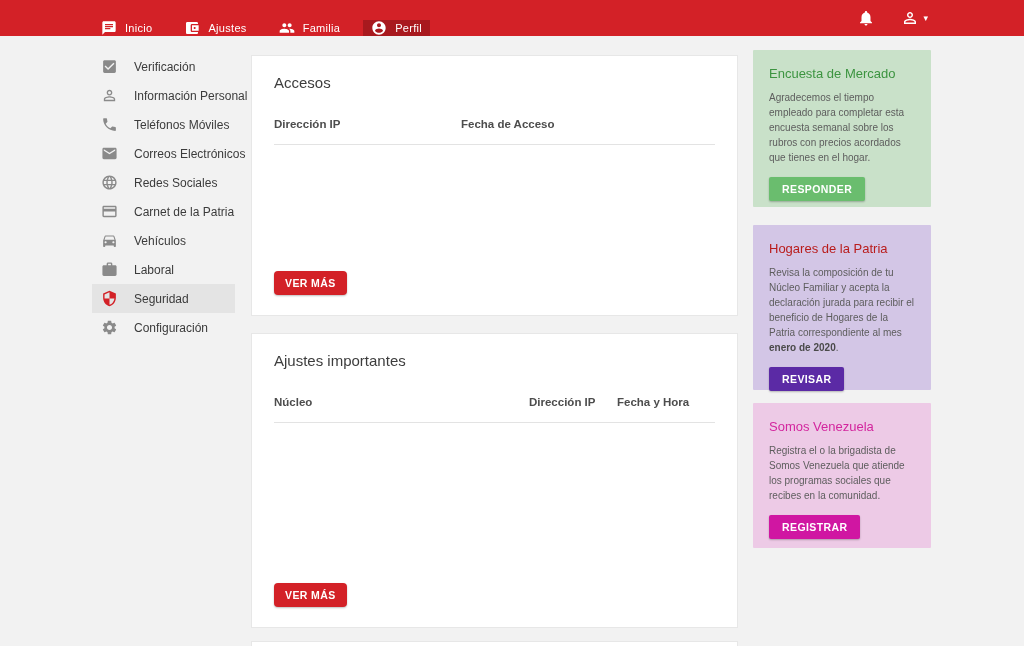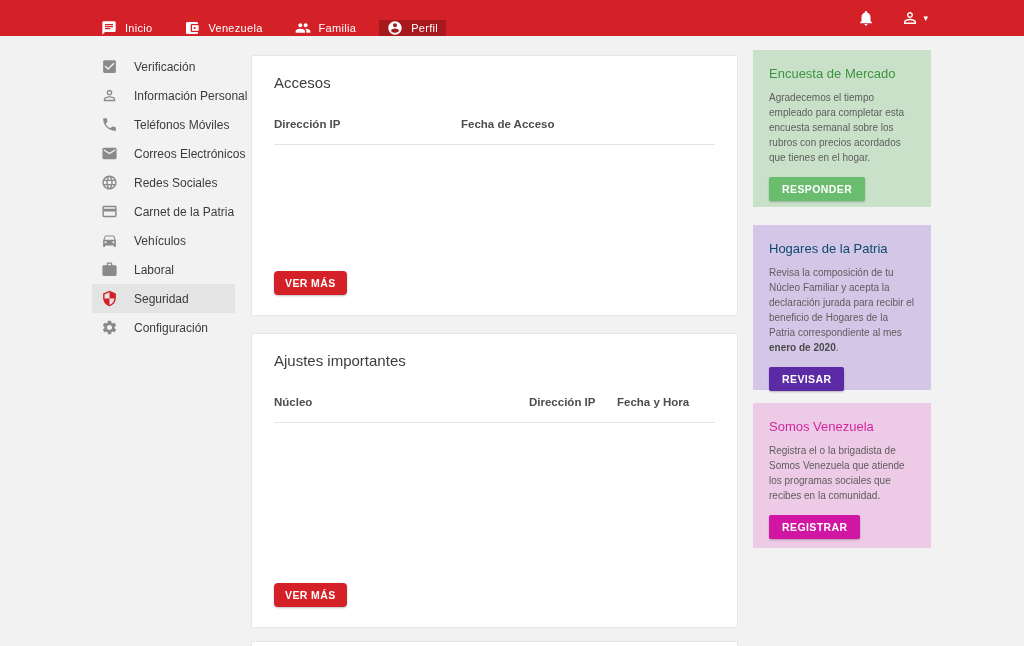--- a/index.html
+++ b/index.html
@@ -80,21 +80,21 @@
   .promo-body strong { color:#4a4a4a; }
   .promo-btn {
     margin-top:12px; border:none; border-radius:2px; color:#fff; cursor:pointer;
     font-family:inherit; font-size:10.5px; font-weight:700; letter-spacing:.4px;
     padding:6px 13px; box-shadow:0 1px 2px rgba(0,0,0,.25);
   }
   .promo-green { background:#c9e1c9; height:157px; }
   .promo-green .promo-title { color:#3c9440; }
   .promo-green .promo-btn { background:#6abd6e; }
   .promo-purple { background:#d3c6e6; height:165px; margin-top:18px; }
-  .promo-purple .promo-title { color:#0c4a6e; }
+  .promo-purple .promo-title { color:#b91c1c; }
   .promo-purple .promo-btn { background:#5b2aa5; }
   .promo-pink { background:#edcae6; height:145px; margin-top:13px; }
   .promo-pink .promo-title { color:#d3269e; }
   .promo-pink .promo-btn { background:#d016a2; }
 </style>
 </head>
 <body>
 
 <div class="page">
 
@@ -107,21 +107,21 @@
             </svg>
         </span>
         <span class="tab-label">Inicio</span>
       </div>
       <div class="tab">
         <span class="nav-icon">
           <svg viewBox="0 0 24 24">
               <path d="M21 18v1c0 1.1-.9 2-2 2H5c-1.11 0-2-.9-2-2V5c0-1.1.89-2 2-2h14c1.1 0 2 .9 2 2v1h-9c-1.11 0-2 .9-2 2v8c0 1.1.89 2 2 2h9zm-9-2h10V8H12v8zm4-2.5c-.83 0-1.5-.67-1.5-1.5s.67-1.5 1.5-1.5 1.5.67 1.5 1.5-.67 1.5-1.5 1.5z"></path>
             </svg>
         </span>
-        <span class="tab-label">Venezuela</span>
+        <span class="tab-label">Ajustes</span>
       </div>
       <div class="tab">
         <span class="nav-icon">
           <svg viewBox="0 0 24 24">
               <path d="M16 11c1.66 0 2.99-1.34 2.99-3S17.66 5 16 5c-1.66 0-3 1.34-3 3s1.34 3 3 3zm-8 0c1.66 0 2.99-1.34 2.99-3S9.66 5 8 5C6.34 5 5 6.34 5 8s1.34 3 3 3zm0 2c-2.33 0-7 1.17-7 3.5V19h14v-2.5c0-2.33-4.67-3.5-7-3.5zm8 0c-.29 0-.62.02-.97.05 1.16.84 1.97 1.97 1.97 3.45V19h6v-2.5c0-2.33-4.67-3.5-7-3.5z"></path>
             </svg>
         </span>
         <span class="tab-label">Familia</span>
       </div>
       <div class="tab active">

